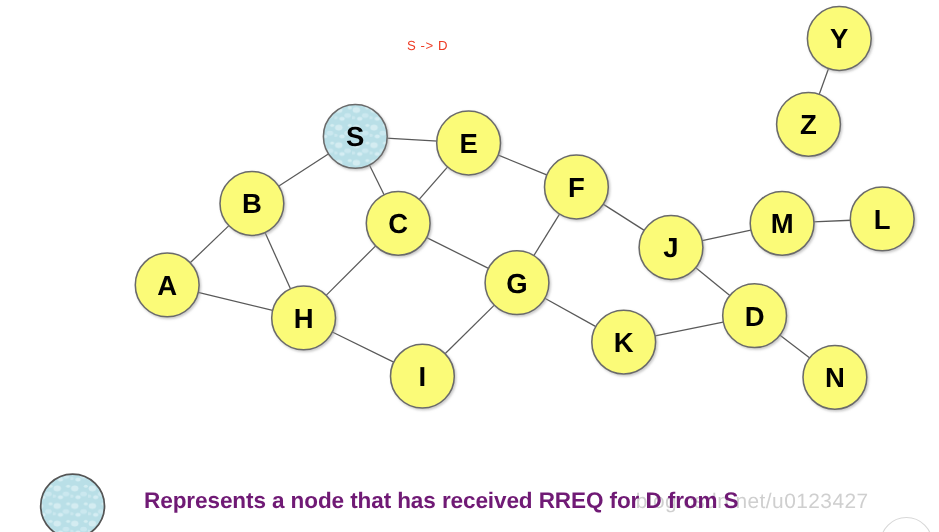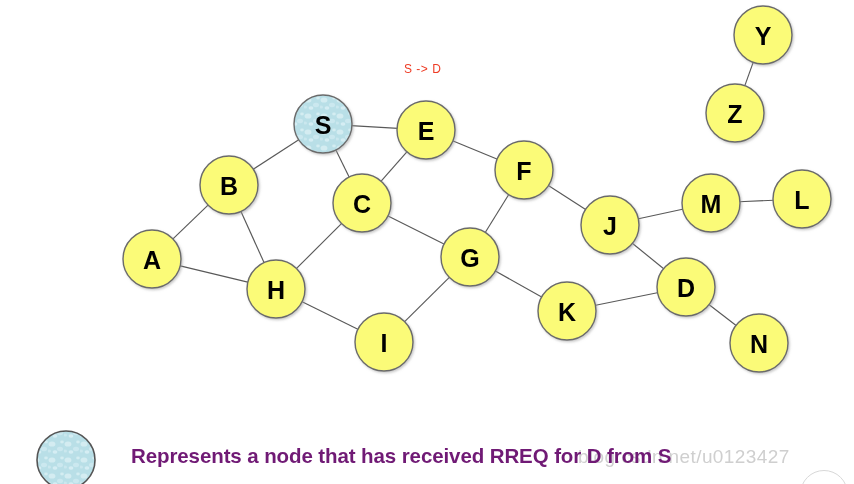--- a/index.html
+++ b/index.html
@@ -98,21 +98,21 @@
     border: 1.5px solid #d8d8d8;
     border-radius: 50%;
     z-index: 2;
   }
 </style>
 </head>
 <body>
 
 <div id="slide">
 
-  <div class="route-label" id="route-label" style="left:370px; top:62px;margin-left:34px;">S -&gt; D</div>
+  <div class="route-label" id="route-label" style="left:370px; top:34px;">S -&gt; D</div>
 
   <svg id="graph-svg" viewBox="0 0 854 484" xmlns="http://www.w3.org/2000/svg">
     <defs>
       <radialGradient id="bubbleTex" cx="40%" cy="35%" r="75%">
         <stop offset="0%" stop-color="#d6eef3"></stop>
         <stop offset="55%" stop-color="#badfe7"></stop>
         <stop offset="100%" stop-color="#a5d3dd"></stop>
       </radialGradient>
       <pattern id="bubblePattern" patternUnits="userSpaceOnUse" width="16" height="16">
         <rect width="16" height="16" fill="#b9dfe7"></rect>

